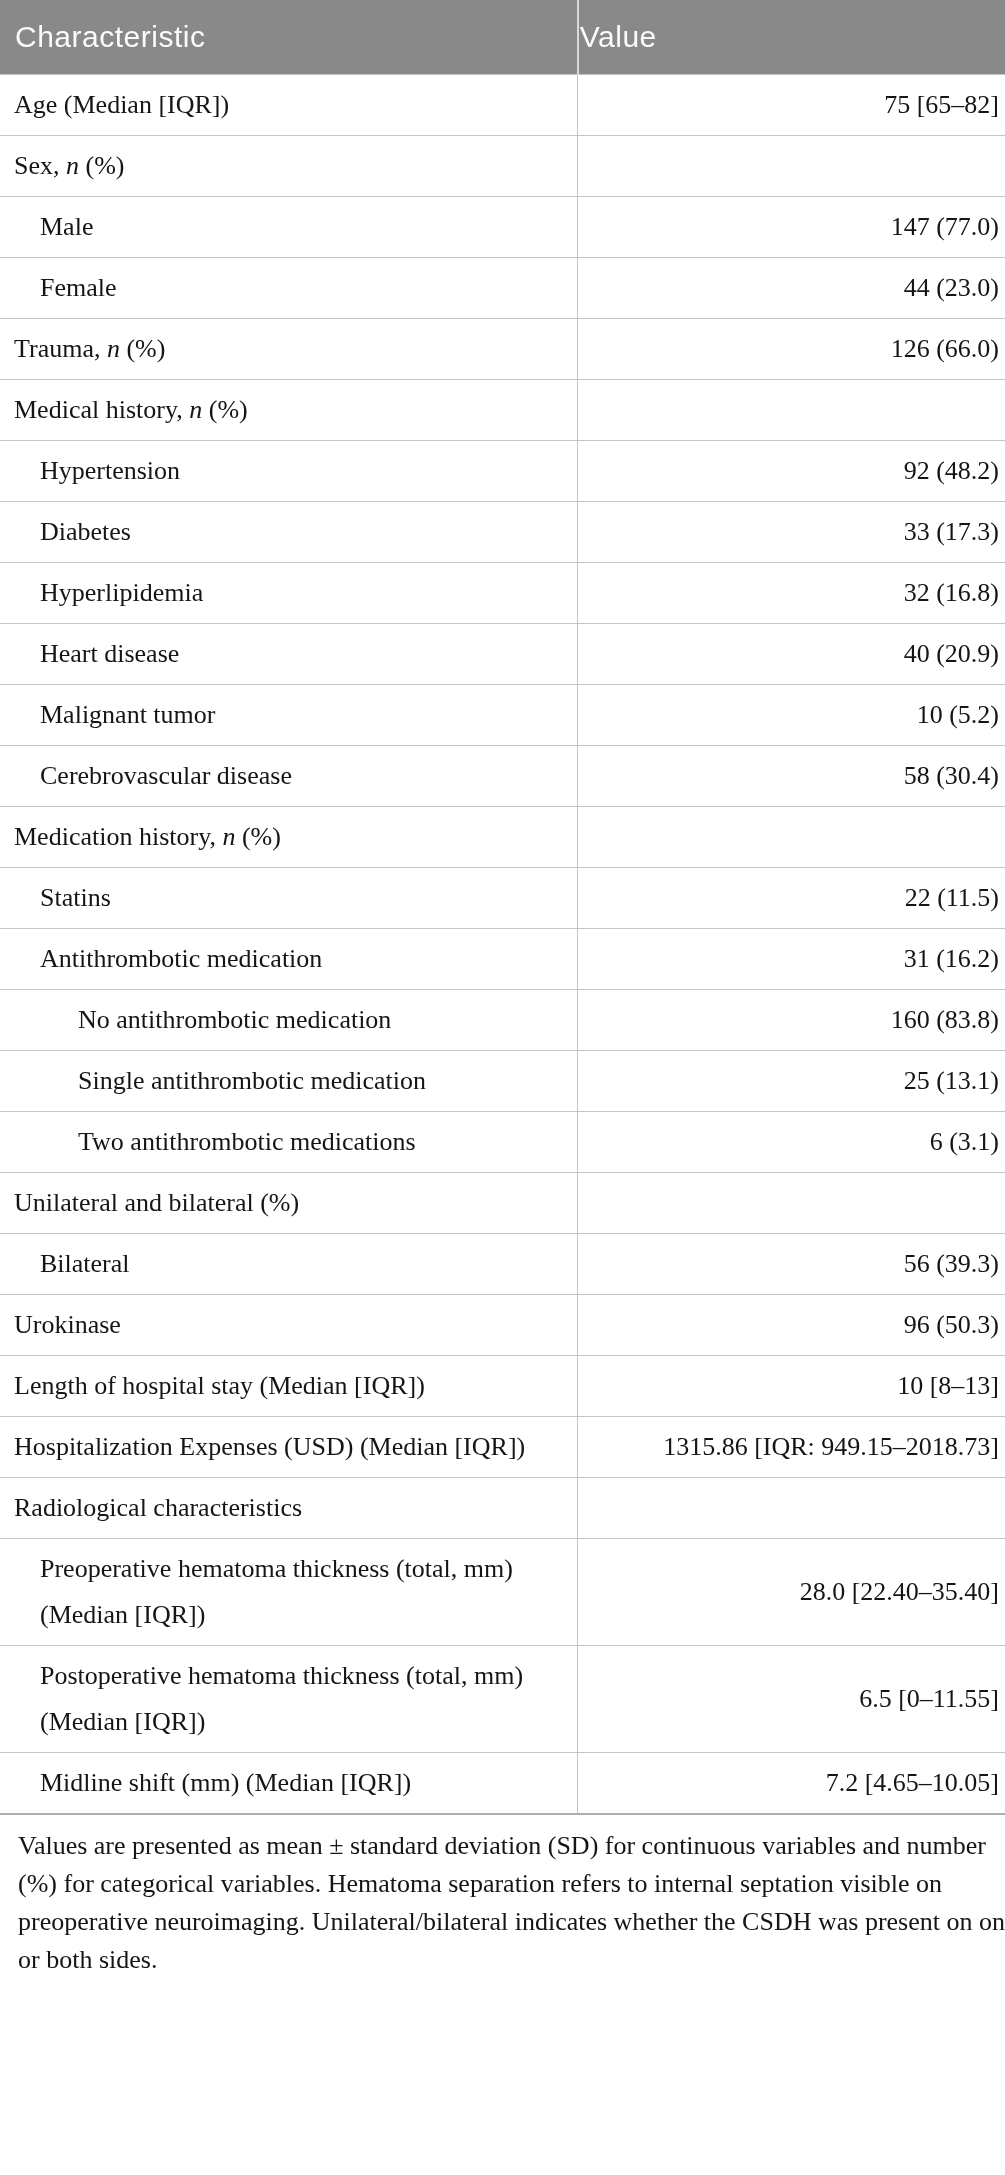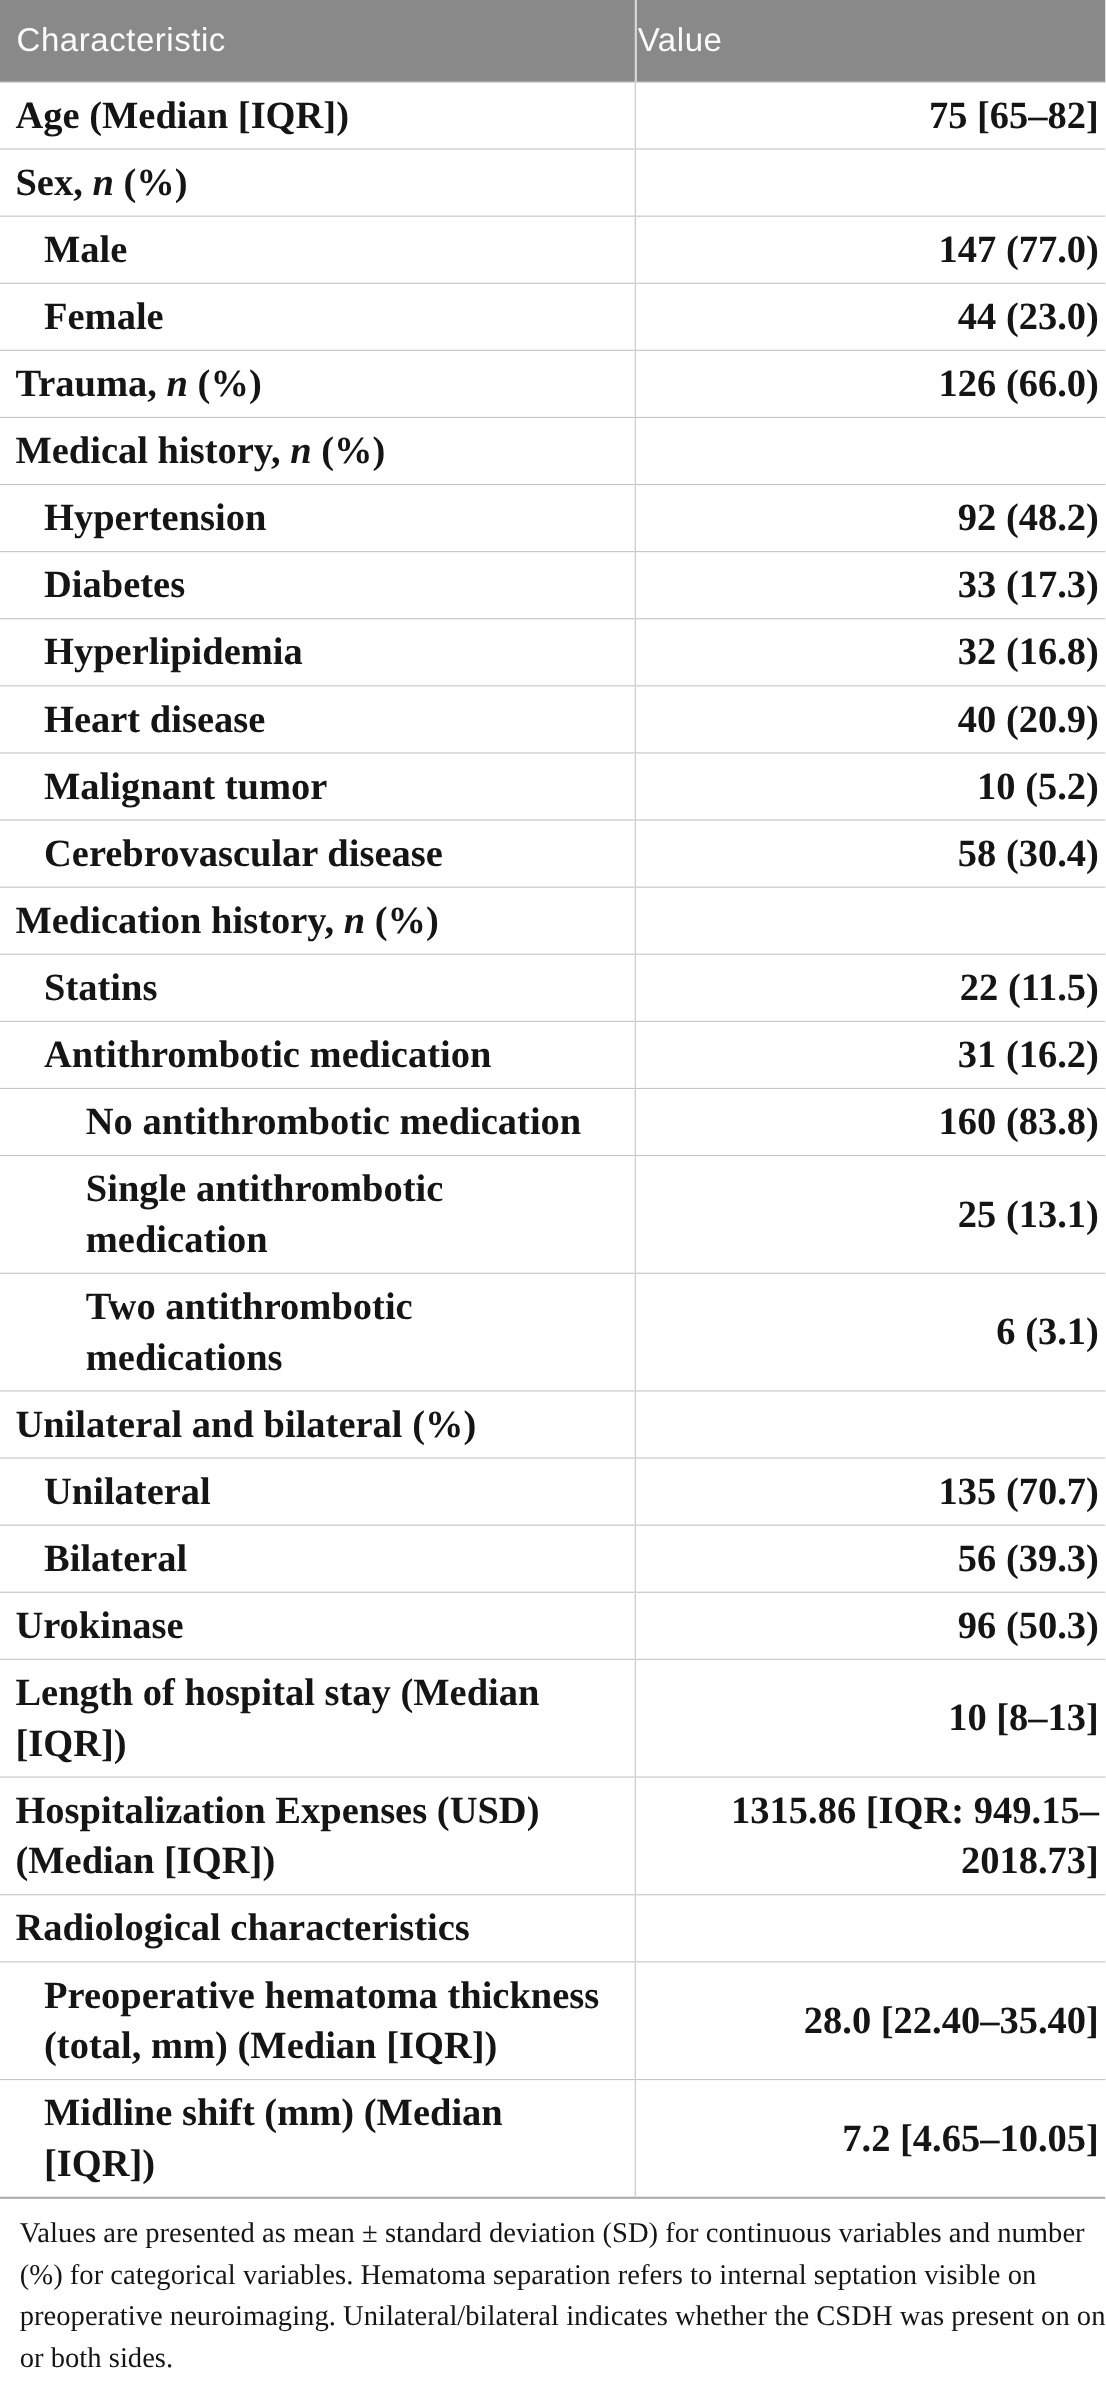--- a/index.html
+++ b/index.html
@@ -35,24 +35,23 @@
     padding-left:15px;
     margin-left:24px;
   }
   th.col-val{
     text-align:left;
     border-left:2px solid var(--header-divider);
   }
   tbody td{
     background:var(--row-bg);
     border-top:1px solid var(--border);
-    font-size:35px;
+    font-size:26px;
     line-height:46px;
     vertical-align:middle;
-    font-weight:bold;
   }
   tbody tr:last-child td{
     border-bottom:2px solid var(--bottom-border);
   }
   td.lbl{padding:7px 18px 7px 14px;}
   td.lbl.ind1{padding-left:40px;}
   td.lbl.ind2{padding-left:78px;}
   td.val{
     text-align:right;
     border-left:1px solid var(--border);
@@ -151,24 +150,20 @@
         </tr>
         <tr>
           <td class="lbl ind2"><span>Two antithrombotic medications</span></td>
           <td class="val">6 (3.1)</td>
         </tr>
         <tr>
           <td class="lbl ind0"><span>Unilateral and bilateral (%)</span></td>
           <td class="val"></td>
         </tr>
         <tr>
-          <td class="lbl ind1"><span>Unilateral</span></td>
-          <td class="val">135 (70.7)</td>
-        </tr>
-        <tr>
           <td class="lbl ind1"><span>Bilateral</span></td>
           <td class="val">56 (39.3)</td>
         </tr>
         <tr>
           <td class="lbl ind0"><span>Urokinase</span></td>
           <td class="val">96 (50.3)</td>
         </tr>
         <tr>
           <td class="lbl ind0"><span>Length of hospital stay (Median [IQR])</span></td>
           <td class="val">10 [8–13]</td>
@@ -179,19 +174,23 @@
         </tr>
         <tr>
           <td class="lbl ind0"><span>Radiological characteristics</span></td>
           <td class="val"></td>
         </tr>
         <tr>
           <td class="lbl ind1"><span>Preoperative hematoma thickness (total, mm) (Median [IQR])</span></td>
           <td class="val">28.0 [22.40–35.40]</td>
         </tr>
         <tr>
+          <td class="lbl ind1"><span>Postoperative hematoma thickness (total, mm) (Median [IQR])</span></td>
+          <td class="val">6.5 [0–11.55]</td>
+        </tr>
+        <tr>
           <td class="lbl ind1"><span>Midline shift (mm) (Median [IQR])</span></td>
           <td class="val">7.2 [4.65–10.05]</td>
         </tr>
       </tbody>
   </table>
   <p class="footnote">Values are presented as mean ± standard deviation (SD) for continuous variables and number (%) for categorical variables. Hematoma separation refers to internal septation visible on preoperative neuroimaging. Unilateral/bilateral indicates whether the CSDH was present on one or both sides.</p>
 </div>
 
 </body></html>

